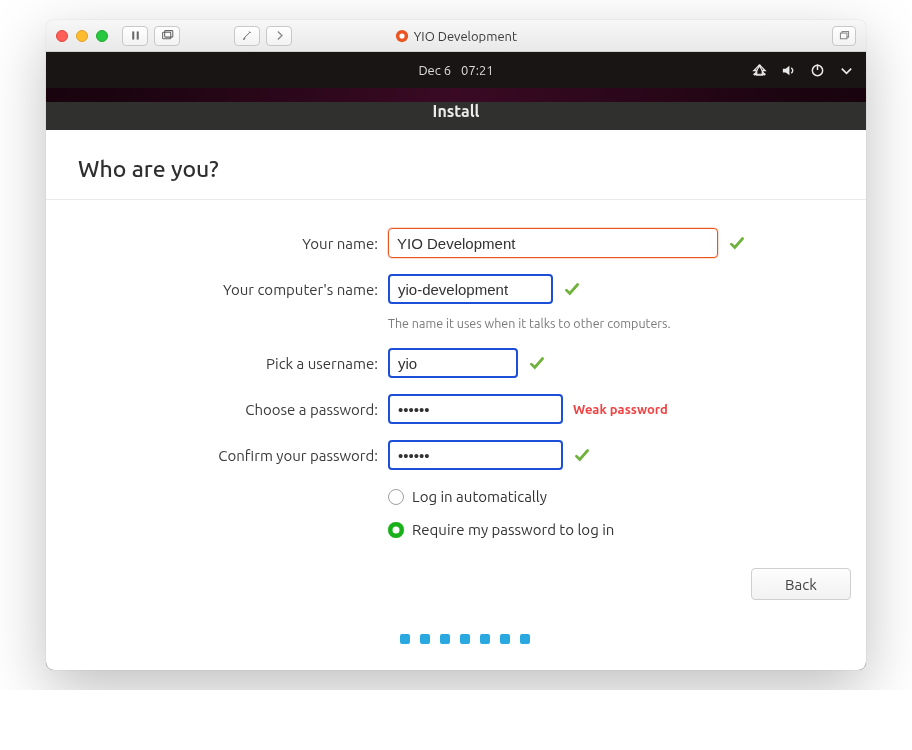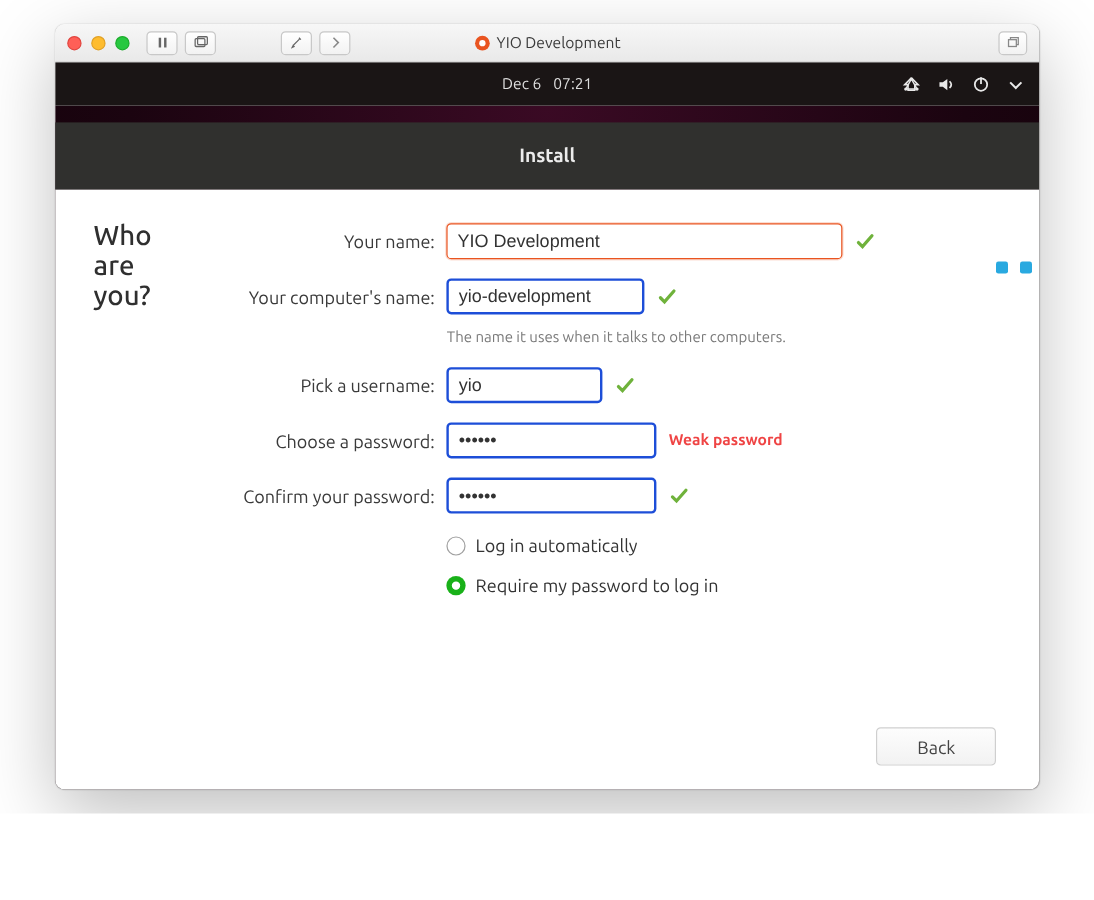--- a/index.html
+++ b/index.html
@@ -56,27 +56,27 @@
   .gnome-top-right {
     position:absolute; right:12px; display:flex; gap:14px; align-items:center; color:#e2e2e2;
   }
   .gnome-top-right svg { width:15px; height:15px; fill:#e8e8e8; }
 
   .gnome-bg {
     background: radial-gradient(ellipse at top, #3a0a24 0%, #1b0410 60%, #120208 100%);
     padding: 14px 0 0 0;
   }
   .install-titlebar {
-    height: 56px; background: #30302e; color:#ececec; font-size:16px; font-weight:600;
-    display:flex; align-items:center; justify-content:center;
+    height: 28px; background: #30302e; color:#ececec; font-size:16px; font-weight:600;
+    display:flex; align-items:flex-start; justify-content:center;
   }
   .content {
     background:#fff; padding: 26px 15px 20px 32px;
     min-height: 500px;
-    display: flex; flex-direction: row;
+    display: flex; flex-direction: column;
   }
   h1 { font-size: 23px; font-weight: 500; color:#2f2f2f; margin-bottom: 6px; }
   .divider { height:1px; background:#eaeaea; margin: 12px -32px 26px -32px; }
 
   .form { display:flex; flex-direction:column; gap:12px; }
   .row { display:flex; align-items:center; gap:10px; min-height:34px; }
   .lbl { width: 300px; text-align:right; color:#3a3a3a; font-size:15px; }
   input[type=text], input[type=password] {
     height:30px; border:2px solid #1d4ed8; border-radius:4px; padding:0 8px; font-size:15px; color:#333;
     background:#fff;

